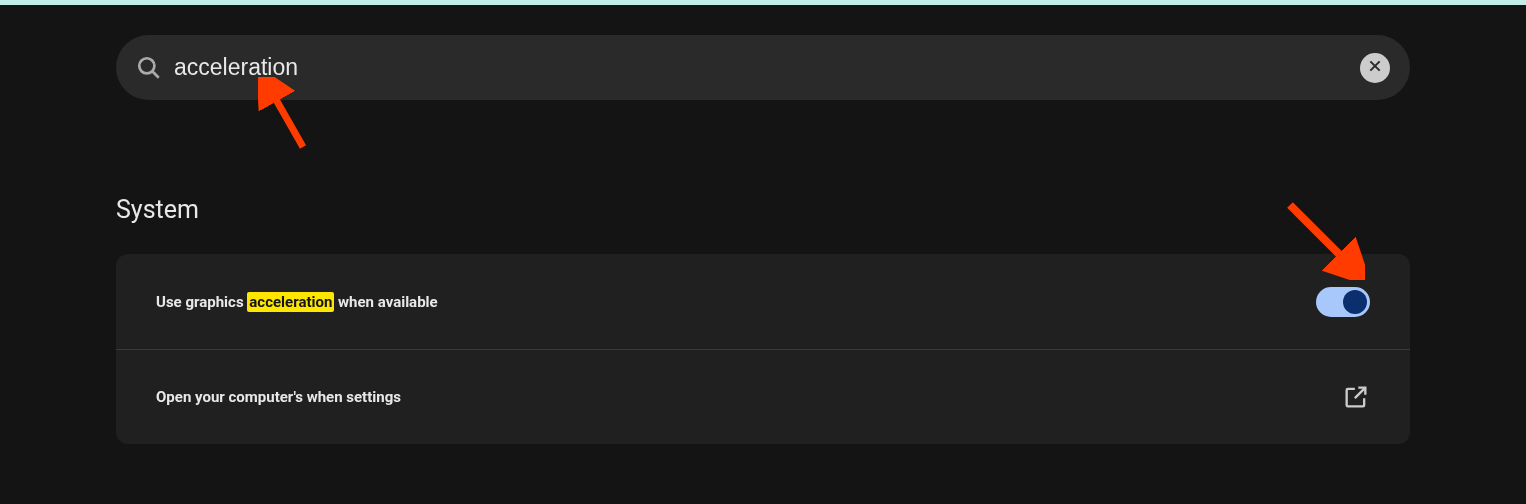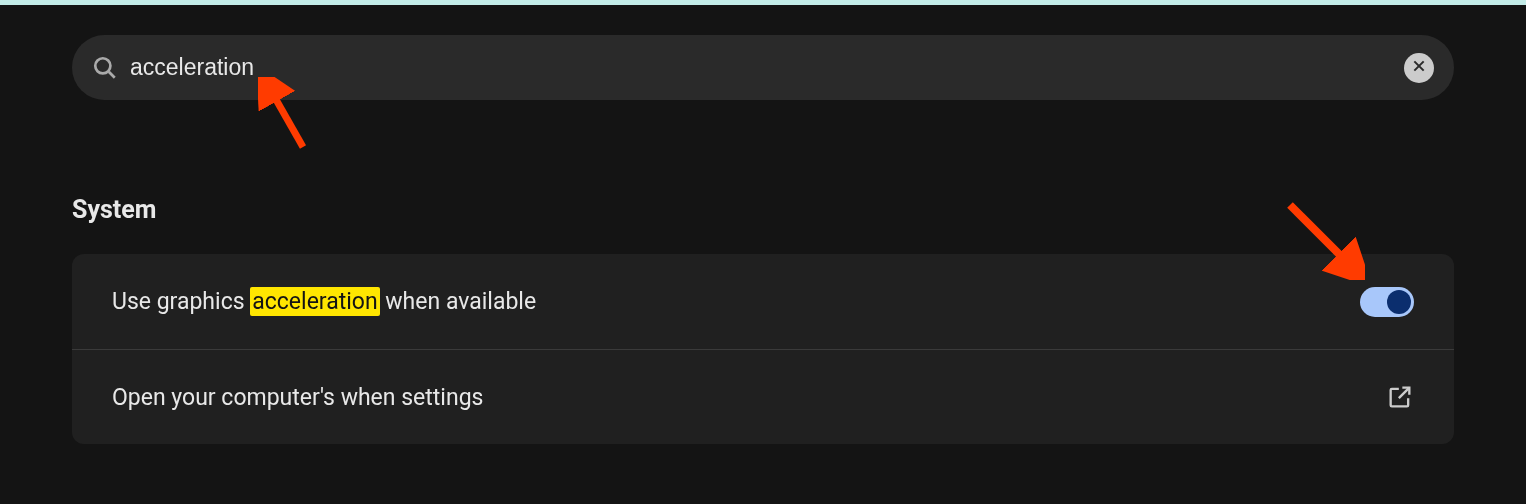--- a/index.html
+++ b/index.html
@@ -10,21 +10,21 @@
       font-family: -apple-system, BlinkMacSystemFont, "Segoe UI", Roboto, sans-serif;
       position: relative;
       overflow: hidden;
     }
     .top-strip {
       width: 100%;
       height: 5px;
       background: #c3ece8;
     }
     .content {
-      padding: 0 72px;
+      padding: 0 116px;
     }
     .search-bar {
       margin-top: 30px;
       background: #2a2a2a;
       border-radius: 40px;
       height: 65px;
       display: flex;
       align-items: center;
       padding: 0 20px 0 15px;
       position: relative;
@@ -65,43 +65,43 @@
     }
     .clear-btn svg {
       width: 16px;
       height: 16px;
       stroke: #2a2a2a;
       stroke-width: 3;
     }
     .section-title {
       color: #e8e8e8;
       font-size: 25px;
-      font-weight: 700;
+      font-weight: 400;
       margin-top: 95px;
       margin-bottom: 30px;
     }
     .panel {
       background: #202020;
       border-radius: 12px;
       overflow: hidden;
     }
     .row {
       display: flex;
       align-items: center;
       justify-content: space-between;
       padding: 0 40px;
       height: 95px;
     }
     .row + .row {
       border-top: 1px solid #3a3a3a;
     }
     .row-label {
       color: #e8e8e8;
-      font-size: 23px;
-      font-weight: 400;
+      font-size: 15px;
+      font-weight: 700;
     }
     .highlight {
       background: #ffe600;
       color: #141414;
       padding: 1px 2px;
       border-radius: 2px;
     }
     .toggle {
       width: 54px;
       height: 30px;

